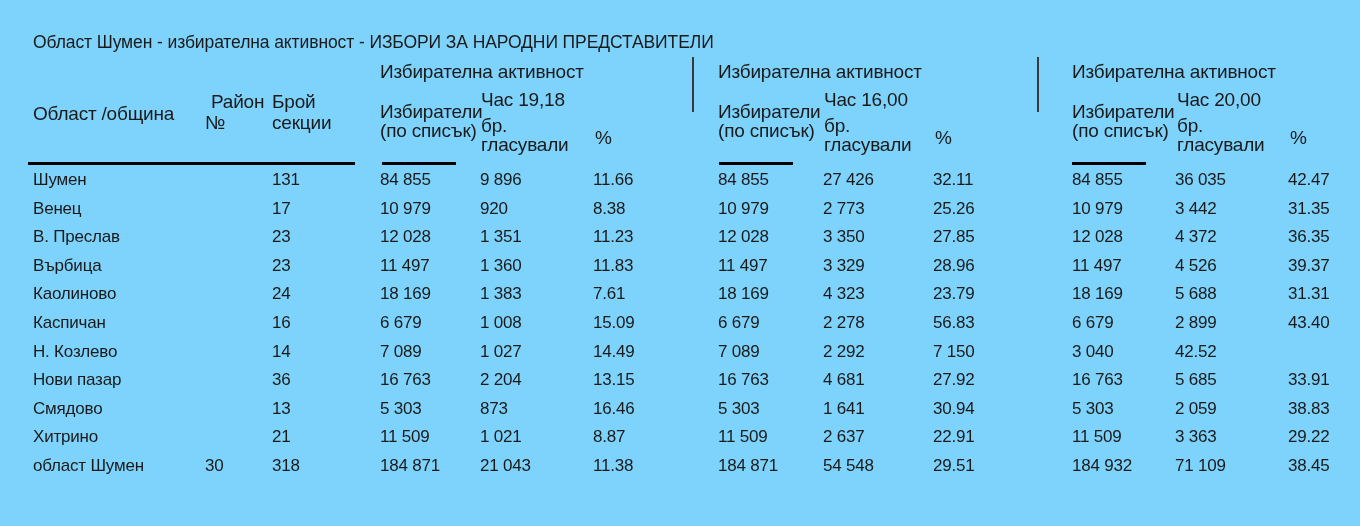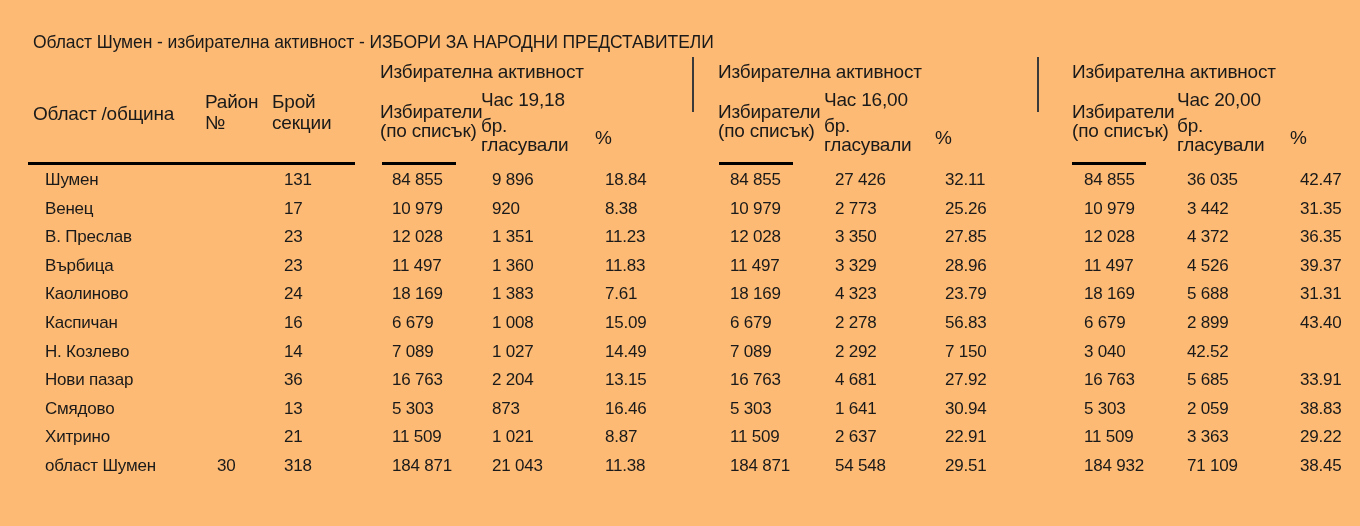--- a/index.html
+++ b/index.html
@@ -2,45 +2,45 @@
 <html><head>
 <meta charset="utf-8">
 <style>
   html, body { margin: 0; padding: 0; }
   body {
     width: 1360px; height: 526px;
     background: #fdfdfd;
     font-family: "Liberation Sans", "DejaVu Sans", sans-serif;
     color: #1a1a1a;
   }
-  .sheet { position: relative; width: 1360px; height: 526px; overflow: hidden; background: #fdba74; }
+  .sheet { position: relative; width: 1360px; height: 526px; overflow: hidden; background: #7dd3fc; }
   .abs { position: absolute; white-space: nowrap; }
   .t  { font-size: 19px; letter-spacing: -0.2px; line-height: 19px; }
   .title { font-size: 17.5px; letter-spacing: -0.1px; }
   .rule { position: absolute; height: 3px; background: #000; }
   .vbar { position: absolute; width: 2px; background: #3a3a3a; }
-  .tbody { position: absolute; left: 12px; top: 166px; width: 1304px; }
+  .tbody { position: absolute; left: 0; top: 166px; width: 1304px; }
   .row {
     display: grid;
     grid-template-columns: 172px 67px 108px 100px 113px 125px 105px 110px 139px 103px 113px 72px;
     padding-left: 33px;
     height: 28.6px; line-height: 28.6px;
     font-size: 17px; letter-spacing: -0.2px;
   }
   .cell { text-align: left; overflow: visible; white-space: nowrap; }
 </style>
 </head>
 <body>
 
 <div class="sheet">
 
   <div class="abs title" style="left:33px; top:32px;">Област Шумен - избирателна активност - ИЗБОРИ ЗА НАРОДНИ ПРЕДСТАВИТЕЛИ</div>
 
   <div class="abs t" style="left:33px;  top:104px;">Област /община</div>
-  <div class="abs t" style="left:205px; top:92px;">Район</div>
+  <div class="abs t" style="left:211px; top:92px;">Район</div>
   <div class="abs t" style="left:205px; top:113px;">№</div>
   <div class="abs t" style="left:272px; top:92px;">Брой</div>
   <div class="abs t" style="left:272px; top:113px;">секции</div>
 
   <div class="abs t" style="left:380px; top:62px;">Избирателна активност</div>
   <div class="abs t" style="left:481px; top:90px;">Час 19,18</div>
   <div class="abs t" style="left:380px; top:102px;">Избиратели</div>
   <div class="abs t" style="left:380px; top:121px;">(по списък)</div>
   <div class="abs t" style="left:481px; top:116px;">бр.</div>
   <div class="abs t" style="left:481px; top:135px;">гласували</div>
@@ -70,21 +70,21 @@
   <div class="rule" style="left:719px;  top:162px; width:74px;"></div>
   <div class="rule" style="left:1072px; top:162px; width:74px;"></div>
 
   <div class="tbody">
       <div class="row">
         <div class="cell">Шумен</div>
         <div class="cell"></div>
         <div class="cell">131</div>
         <div class="cell">84 855</div>
         <div class="cell">9 896</div>
-        <div class="cell">18.84</div>
+        <div class="cell">11.66</div>
         <div class="cell">84 855</div>
         <div class="cell">27 426</div>
         <div class="cell">32.11</div>
         <div class="cell">84 855</div>
         <div class="cell">36 035</div>
         <div class="cell">42.47</div>
       </div>
       <div class="row">
         <div class="cell">Венец</div>
         <div class="cell"></div>

